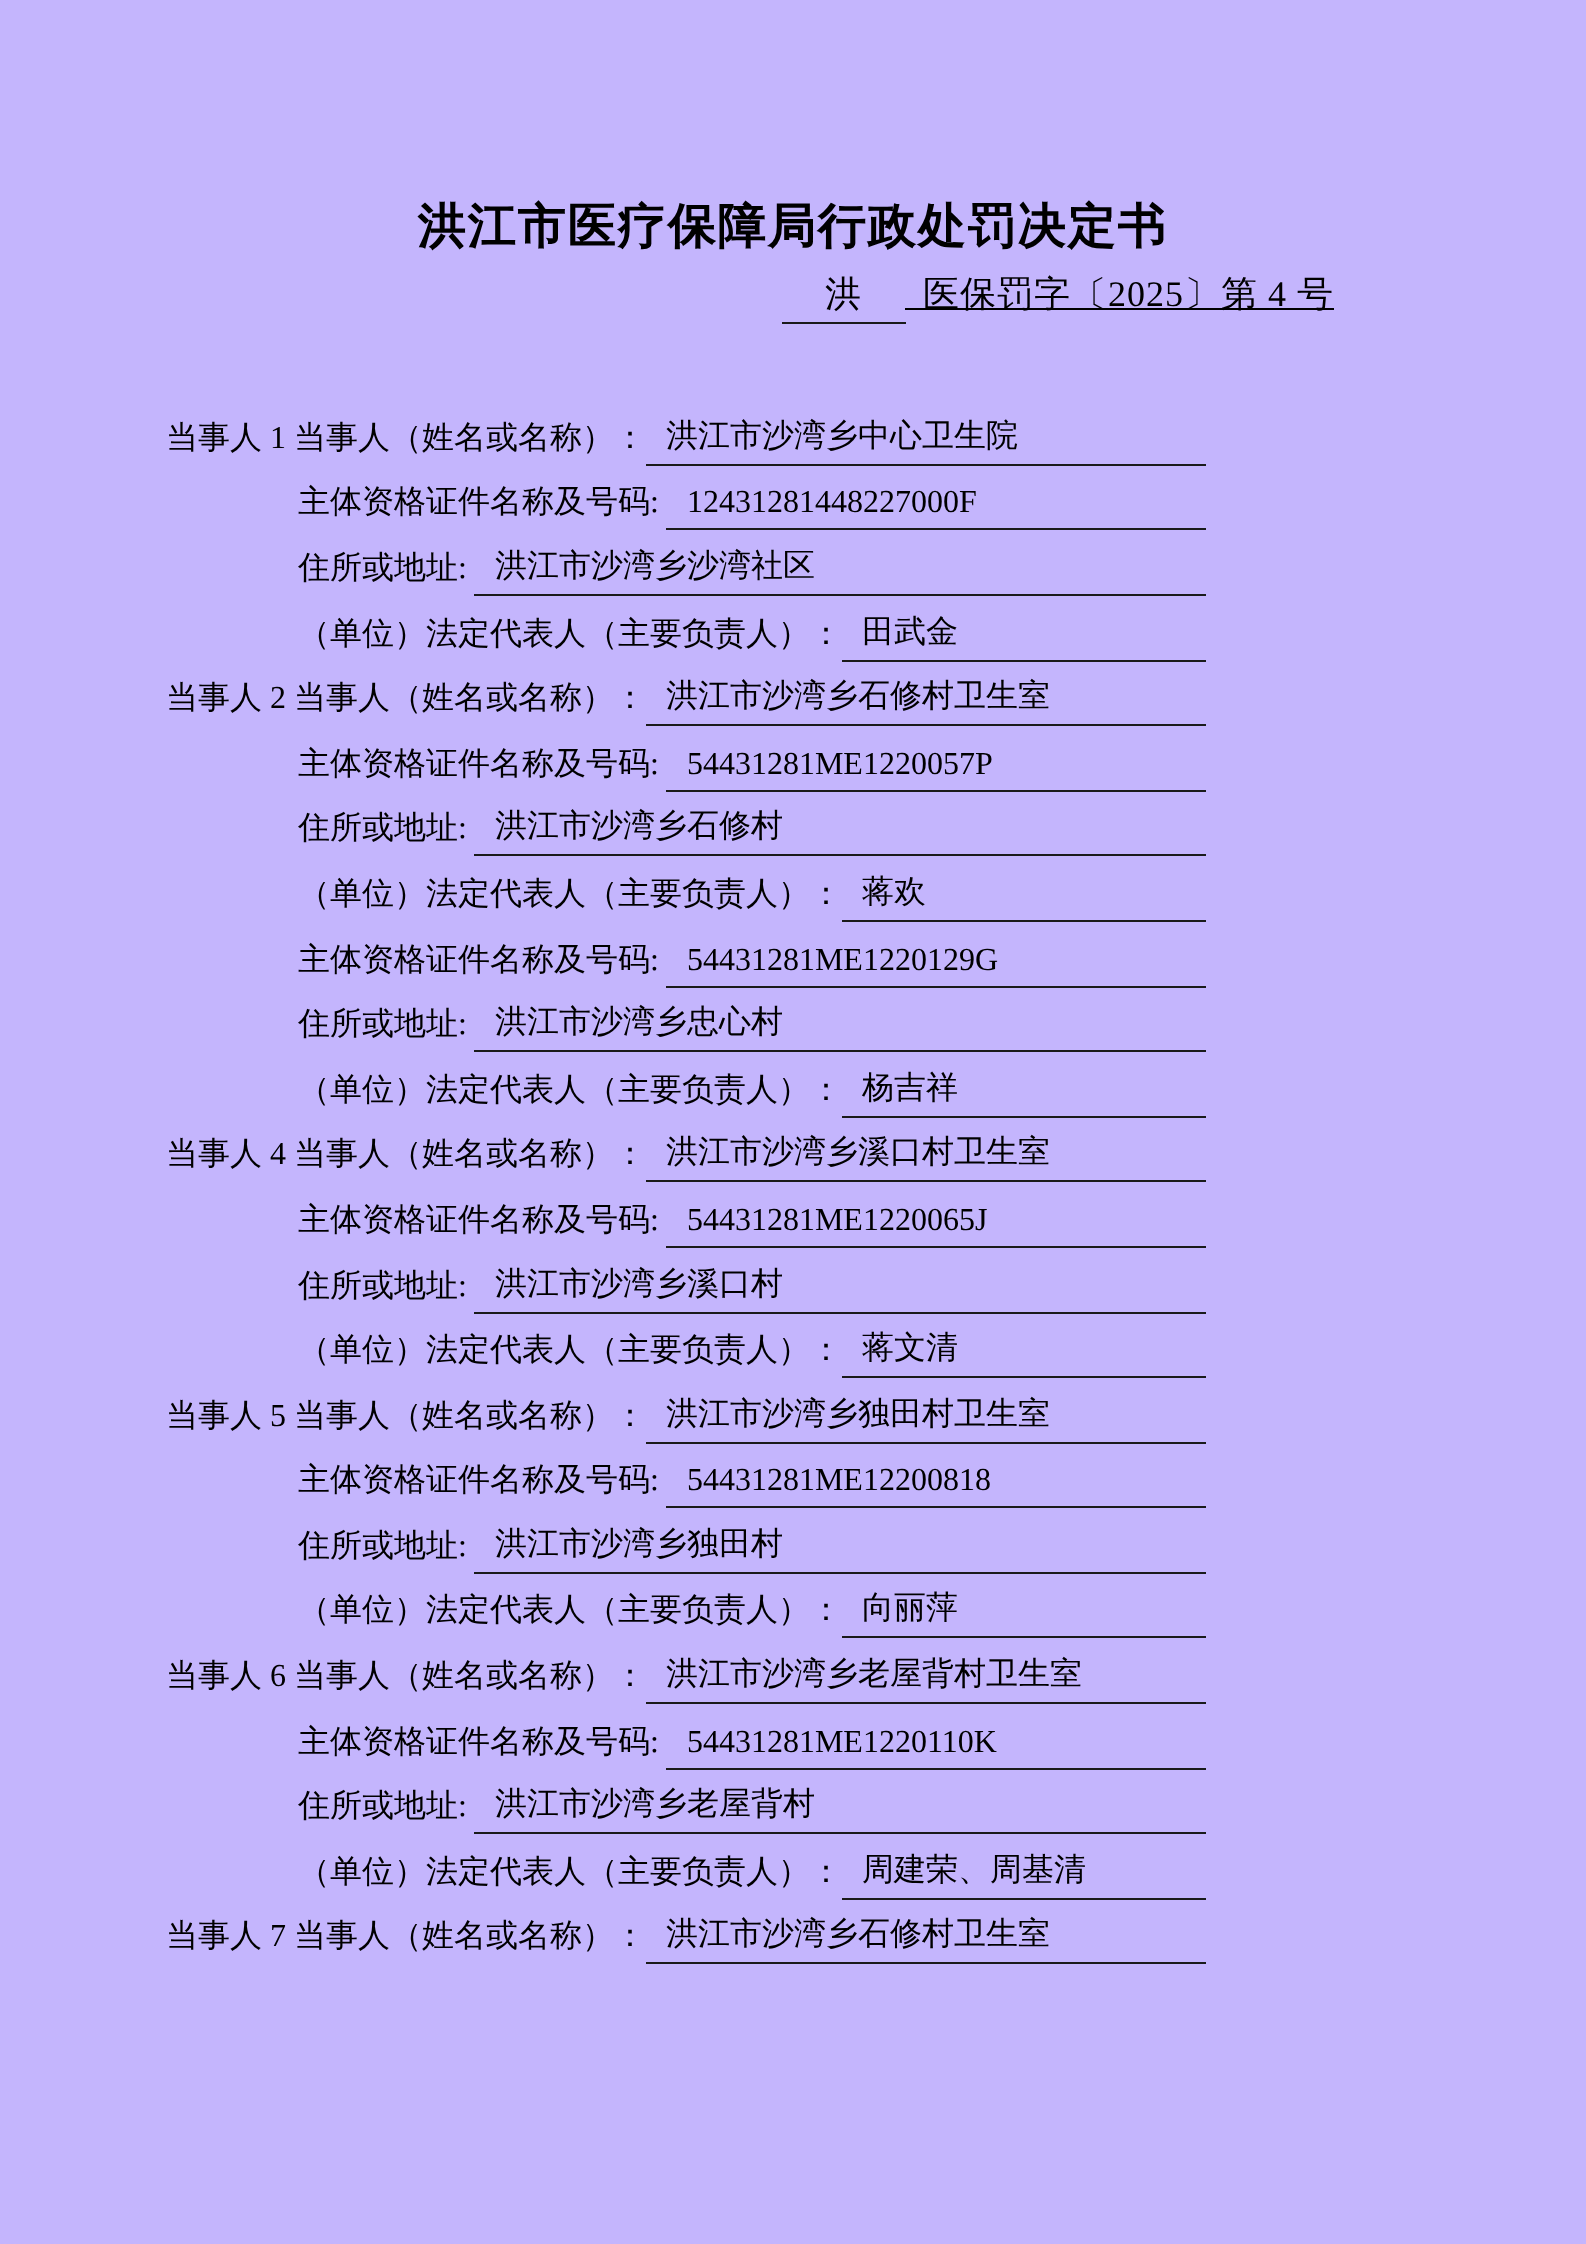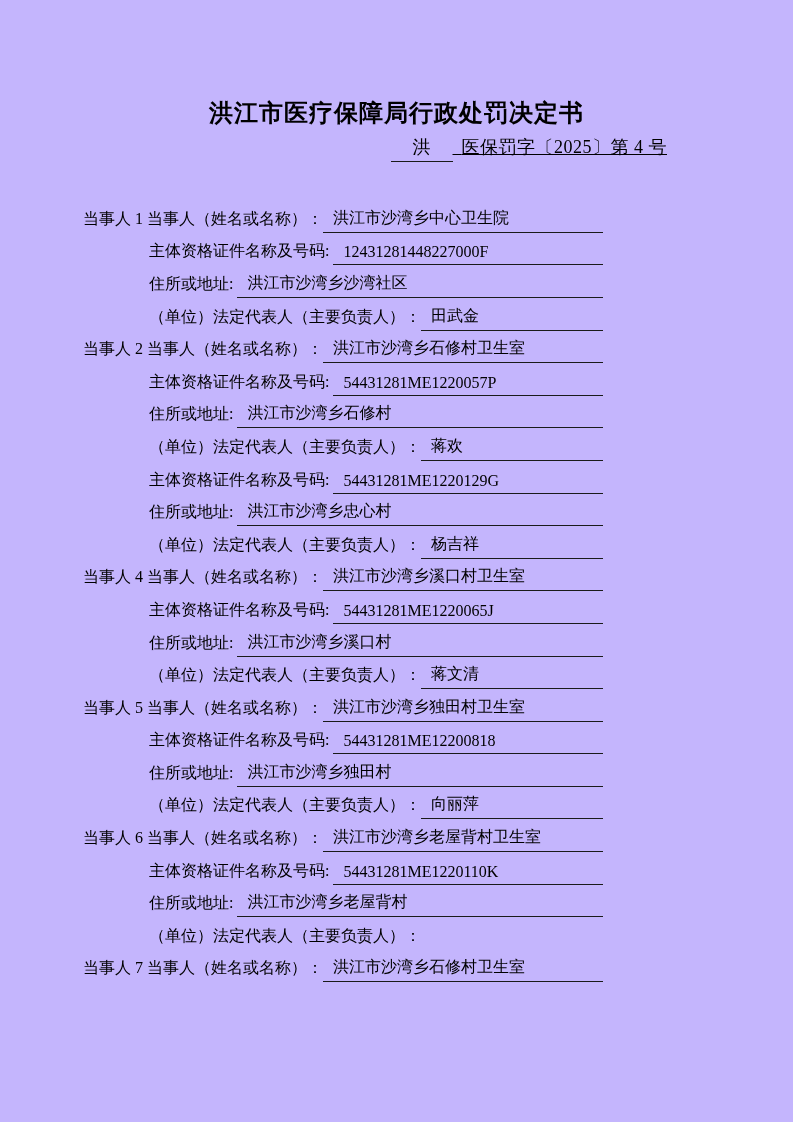--- a/index.html
+++ b/index.html
@@ -166,20 +166,21 @@
         <div class="frow indent">
           <span class="flabel">主体资格证件名称及号码: </span>
           <span class="ufill"><span class="uval">54431281ME1220110K</span></span>
         </div>
         <div class="frow indent">
           <span class="flabel">住所或地址: </span>
           <span class="ufill"><span class="uval">洪江市沙湾乡老屋背村</span></span>
         </div>
         <div class="frow indent">
           <span class="flabel">（单位）法定代表人（主要负责人）：</span>
+          <span class="ufill"><span class="uval">周建荣、周基清</span></span>
         </div>
       </div>
       <div class="party-block">
         <div class="frow">
           <span class="flabel">当事人 7 当事人（姓名或名称）：</span>
           <span class="ufill"><span class="uval">洪江市沙湾乡石修村卫生室</span></span>
         </div>
       </div>
     </div>
 </div>

